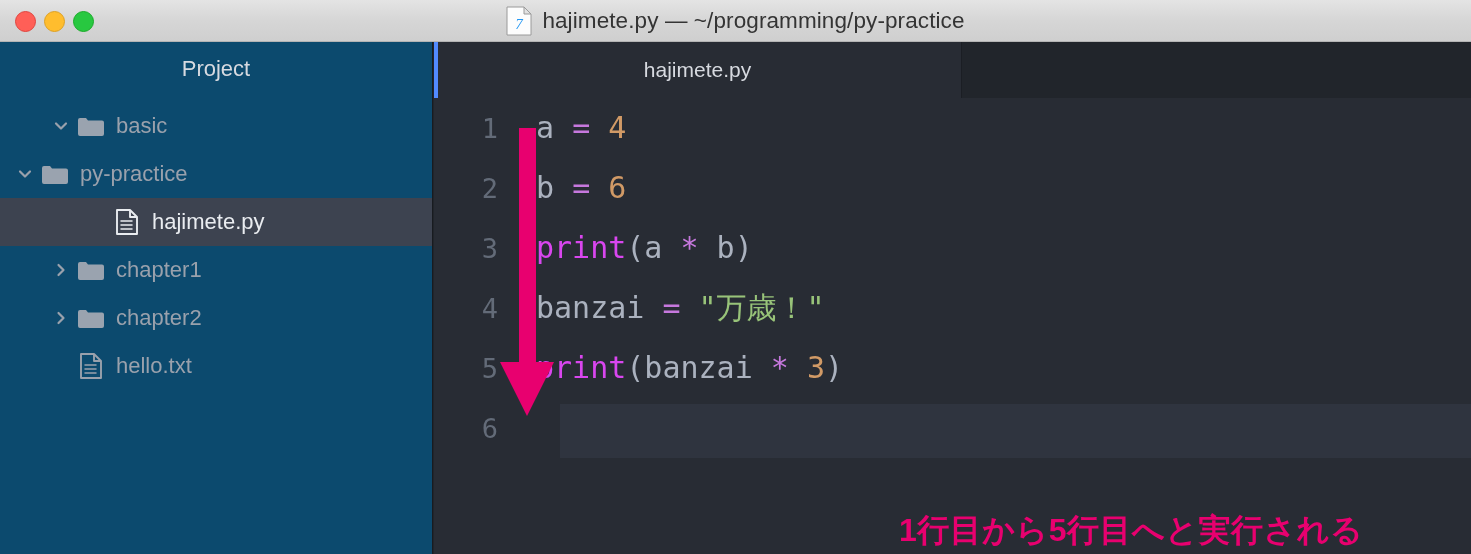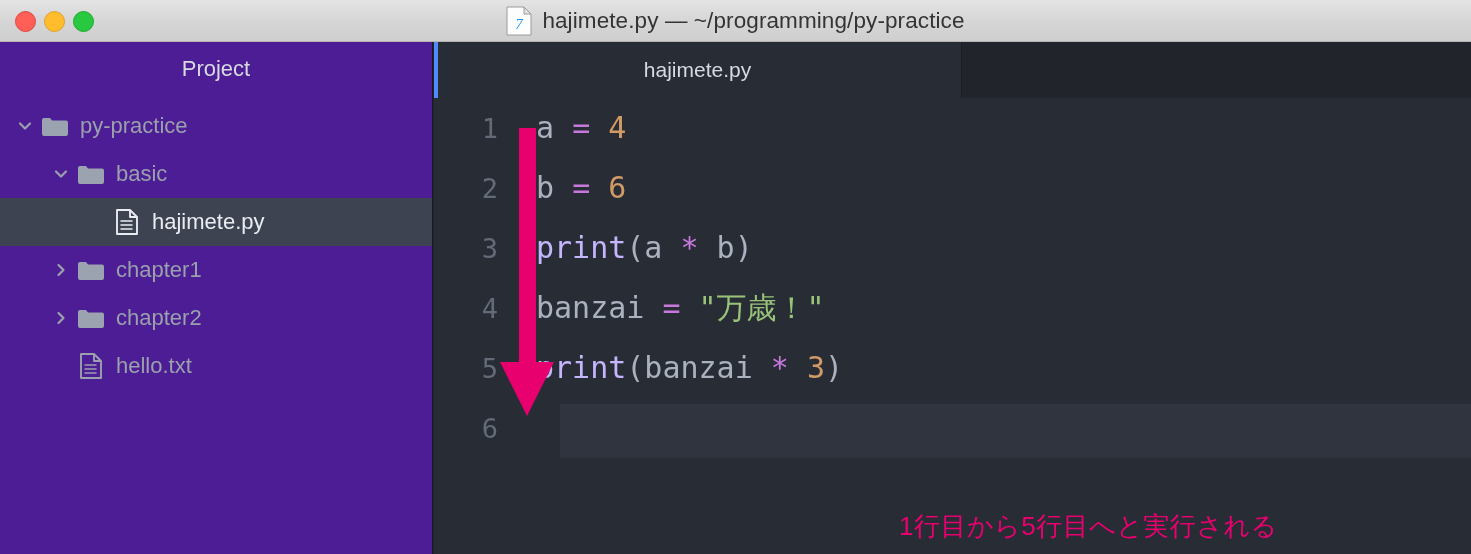--- a/index.html
+++ b/index.html
@@ -77,21 +77,21 @@
     text-align: center;
   }
 
   
   .sidebar {
     position: absolute;
     left: 0;
     top: 42px;
     width: 433px;
     height: 512px;
-    background: #4c1d95;
+    background: #0c4a6e;
     border-right: 1px solid #181b20;
     overflow: hidden;
   }
 
   .sidebar-title {
     height: 53px;
     display: flex;
     align-items: center;
     justify-content: center;
     color: #d7dae0;
@@ -221,40 +221,40 @@
     font-family: "DejaVu Sans Mono", monospace;
     font-size: 30px;
     color: #abb2bf;
     white-space: pre;
     line-height: 1;
   }
 
   .tok-var  { color: #abb2bf; }
   .tok-op   { color: #c678dd; }
   .tok-num  { color: #d19a66; }
-  .tok-fn   { color: #c4b5fd; }
+  .tok-fn   { color: #d946ef; }
   .tok-punc { color: #abb2bf; }
   .tok-str  { color: #98c379; }
 
   
   .arrow-overlay {
     position: absolute;
     left: 0; top: 0;
     width: 1037px; height: 512px;
     pointer-events: none;
   }
 
   
   .annotation {
     position: absolute;
     left: 465px;
     top: 411px;
     color: #e8006f;
-    font-size: 26px;
-    font-weight: normal;
+    font-size: 32px;
+    font-weight: bold;
     white-space: nowrap;
     letter-spacing: 0.5px;
     text-align: right;
   }
 </style>
 </head>
 <body>
 
 <div id="app">
 
@@ -272,45 +272,45 @@
           <text x="13" y="23" font-family="'Liberation Serif', serif" font-size="15" fill="#2196f3" text-anchor="middle" font-style="italic">7</text>
         </svg>
       </span>
       <span class="title-text">hajimete.py — ~/programming/py-practice</span>
     </div>
   </div>
 
   <div class="sidebar">
     <div class="sidebar-title">Project</div>
     <div class="tree" id="tree-container">
+        <div class="tree-row depth1">
+          <span class="twisty">
+            <svg width="18" height="18" viewBox="0 0 18 18">
+              <path d="M4 6.5 L9 11.5 L14 6.5" fill="none" stroke="currentColor" stroke-width="2.2" stroke-linecap="round" stroke-linejoin="round"></path>
+            </svg>
+          </span>
+          <span class="ficon">
+            <svg width="28" height="22" viewBox="0 0 28 22">
+              <path d="M1 5 a2 2 0 0 1 2-2 h6 l2 2.4 h14 a2 2 0 0 1 2 2 v11.6 a2 2 0 0 1 -2 2 h-22 a2 2 0 0 1 -2 -2 z" fill="#9aa3af"></path>
+            </svg>
+          </span>
+          <span class="label">basic</span>
+        </div>
         <div class="tree-row depth0">
           <span class="twisty">
             <svg width="18" height="18" viewBox="0 0 18 18">
               <path d="M4 6.5 L9 11.5 L14 6.5" fill="none" stroke="currentColor" stroke-width="2.2" stroke-linecap="round" stroke-linejoin="round"></path>
             </svg>
           </span>
           <span class="ficon">
             <svg width="28" height="22" viewBox="0 0 28 22">
               <path d="M1 5 a2 2 0 0 1 2-2 h6 l2 2.4 h14 a2 2 0 0 1 2 2 v11.6 a2 2 0 0 1 -2 2 h-22 a2 2 0 0 1 -2 -2 z" fill="#9aa3af"></path>
             </svg>
           </span>
           <span class="label">py-practice</span>
-        </div>
-        <div class="tree-row depth1">
-          <span class="twisty">
-            <svg width="18" height="18" viewBox="0 0 18 18">
-              <path d="M4 6.5 L9 11.5 L14 6.5" fill="none" stroke="currentColor" stroke-width="2.2" stroke-linecap="round" stroke-linejoin="round"></path>
-            </svg>
-          </span>
-          <span class="ficon">
-            <svg width="28" height="22" viewBox="0 0 28 22">
-              <path d="M1 5 a2 2 0 0 1 2-2 h6 l2 2.4 h14 a2 2 0 0 1 2 2 v11.6 a2 2 0 0 1 -2 2 h-22 a2 2 0 0 1 -2 -2 z" fill="#9aa3af"></path>
-            </svg>
-          </span>
-          <span class="label">basic</span>
         </div>
         <div class="tree-row depth2 selected">
           <span class="twisty spacer"></span>
           <span class="ficon">
             <svg width="24" height="28" viewBox="0 0 24 28">
               <path d="M2 2 h13 l7 7 v17 h-20 z" fill="none" stroke="currentColor" stroke-width="1.9" stroke-linejoin="round"></path>
               <path d="M15 2 v7 h7" fill="none" stroke="currentColor" stroke-width="1.9" stroke-linejoin="round"></path>
               <path d="M6 13 h11 M6 17 h11 M6 21 h11" stroke="currentColor" stroke-width="1.5" stroke-linecap="round"></path>
             </svg>
           </span>

